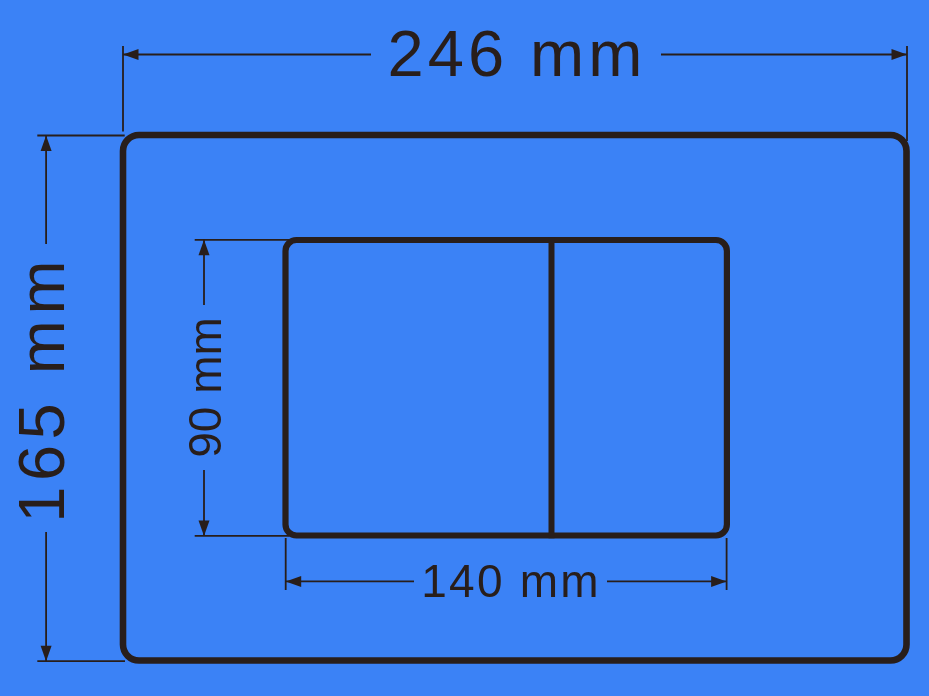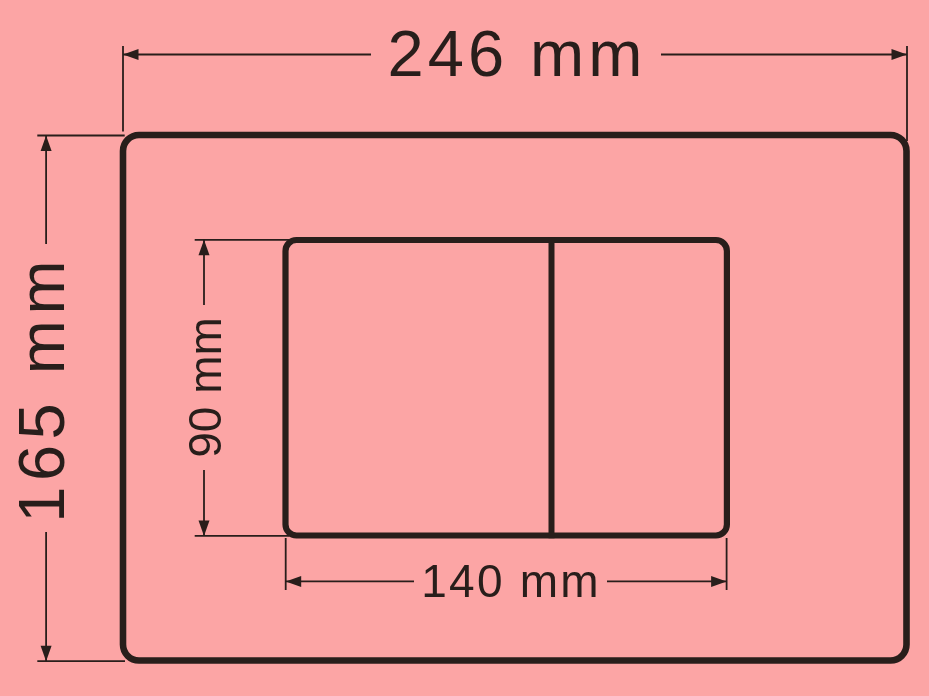--- a/index.html
+++ b/index.html
@@ -1,16 +1,16 @@
 <!DOCTYPE html>
 <html><head>
 <meta charset="utf-8">
 <style>
   html,body{margin:0;padding:0;background:#ffffff;}
-  .page{width:929px;height:696px;position:relative;overflow:hidden;background:#fca5a5;}
+  .page{width:929px;height:696px;position:relative;overflow:hidden;background:#3b82f6;}
   svg{display:block;}
   text{font-family:"Liberation Sans", sans-serif;fill:#281e1b;}
 </style>
 </head>
 <body>
 <div class="page">
 <svg width="929" height="696" viewBox="0 0 929 696" xmlns="http://www.w3.org/2000/svg">
   <g fill="none" stroke="#281e1b">
 
     <rect x="123" y="135" width="783.5" height="525.5" rx="16" ry="16" stroke-width="6.6"></rect>

